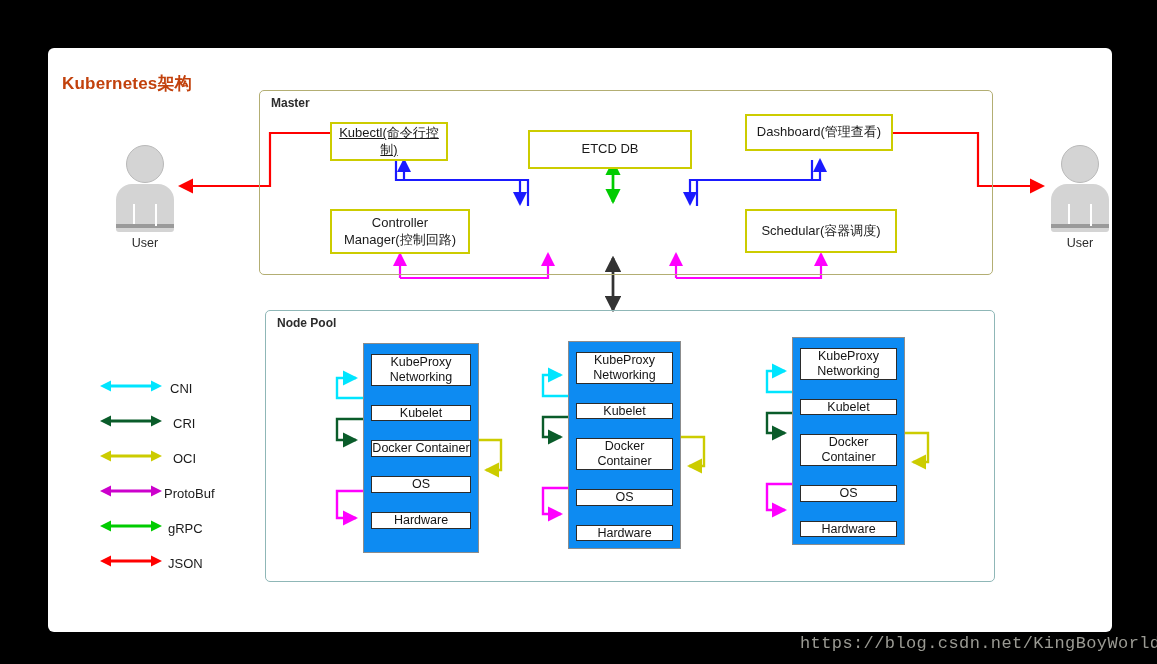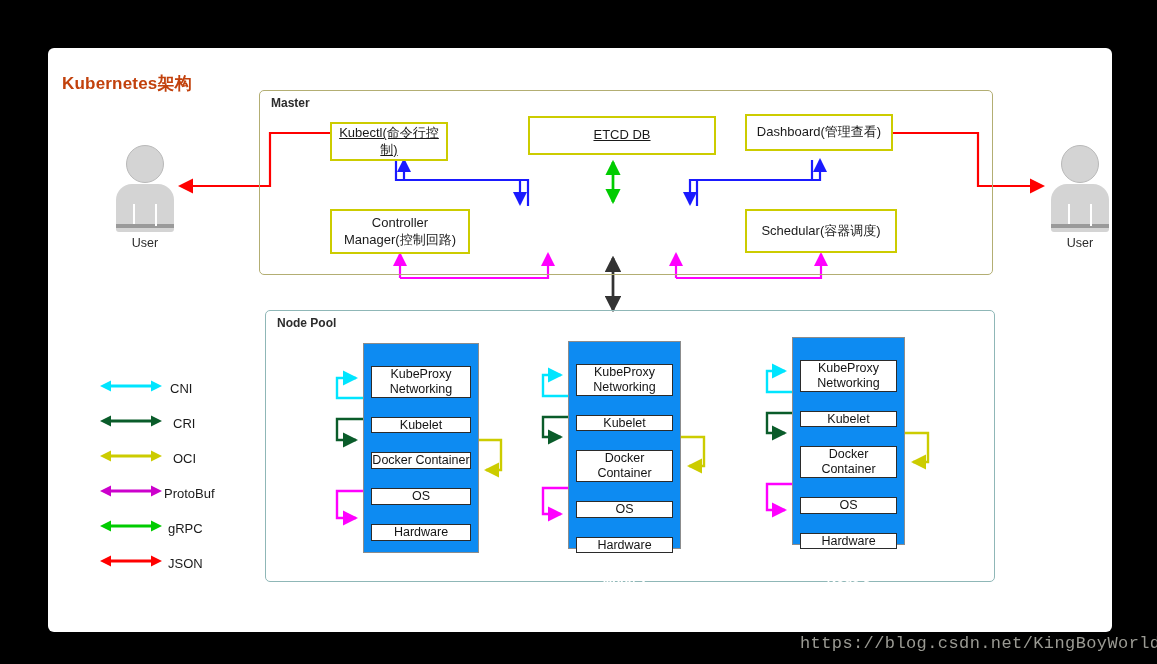--- a/index.html
+++ b/index.html
@@ -79,21 +79,21 @@
     line-height: 1.25;
     box-sizing: border-box;
     padding: 2px 4px;
   }
   
   .node {
     position: absolute;
     background: #0d8bf2;
     border: 1.5px solid #8c8c8c;
     box-sizing: border-box;
-    padding: 22px 7px 2px 7px;
+    padding: 10px 7px 2px 7px;
     display: flex;
     flex-direction: column;
     gap: 19px;
   }
   .node-layer {
     background: #ffffff;
     border: 1.8px solid #2b2b2b;
     text-align: center;
     font-size: 12.5px;
     color: #141414;
@@ -311,21 +311,21 @@
   </div>
 
   <div class="group-box" id="master-group">
     <div class="group-label">Master</div>
   </div>
 
   <div class="mbox" style="left:330px; top:122px; width:118px; height:39px;text-decoration:underline;">
     <span>Kubectl(命令行控制)</span>
   </div>
 
-  <div class="mbox" style="left:528px; top:116px; width:188px; height:39px;text-decoration:underline;">
+  <div class="mbox" style="left:528px; top:130px; width:164px; height:39px;">
     <span>ETCD DB</span>
   </div>
 
   <div class="mbox" style="left:745px; top:114px; width:148px; height:37px;">
     <span>Dashboard(管理查看)</span>
   </div>
 
   <div class="mbox" style="left:330px; top:209px; width:140px; height:45px;">
     <span>Controller Manager(控制回路)</span>
   </div>

